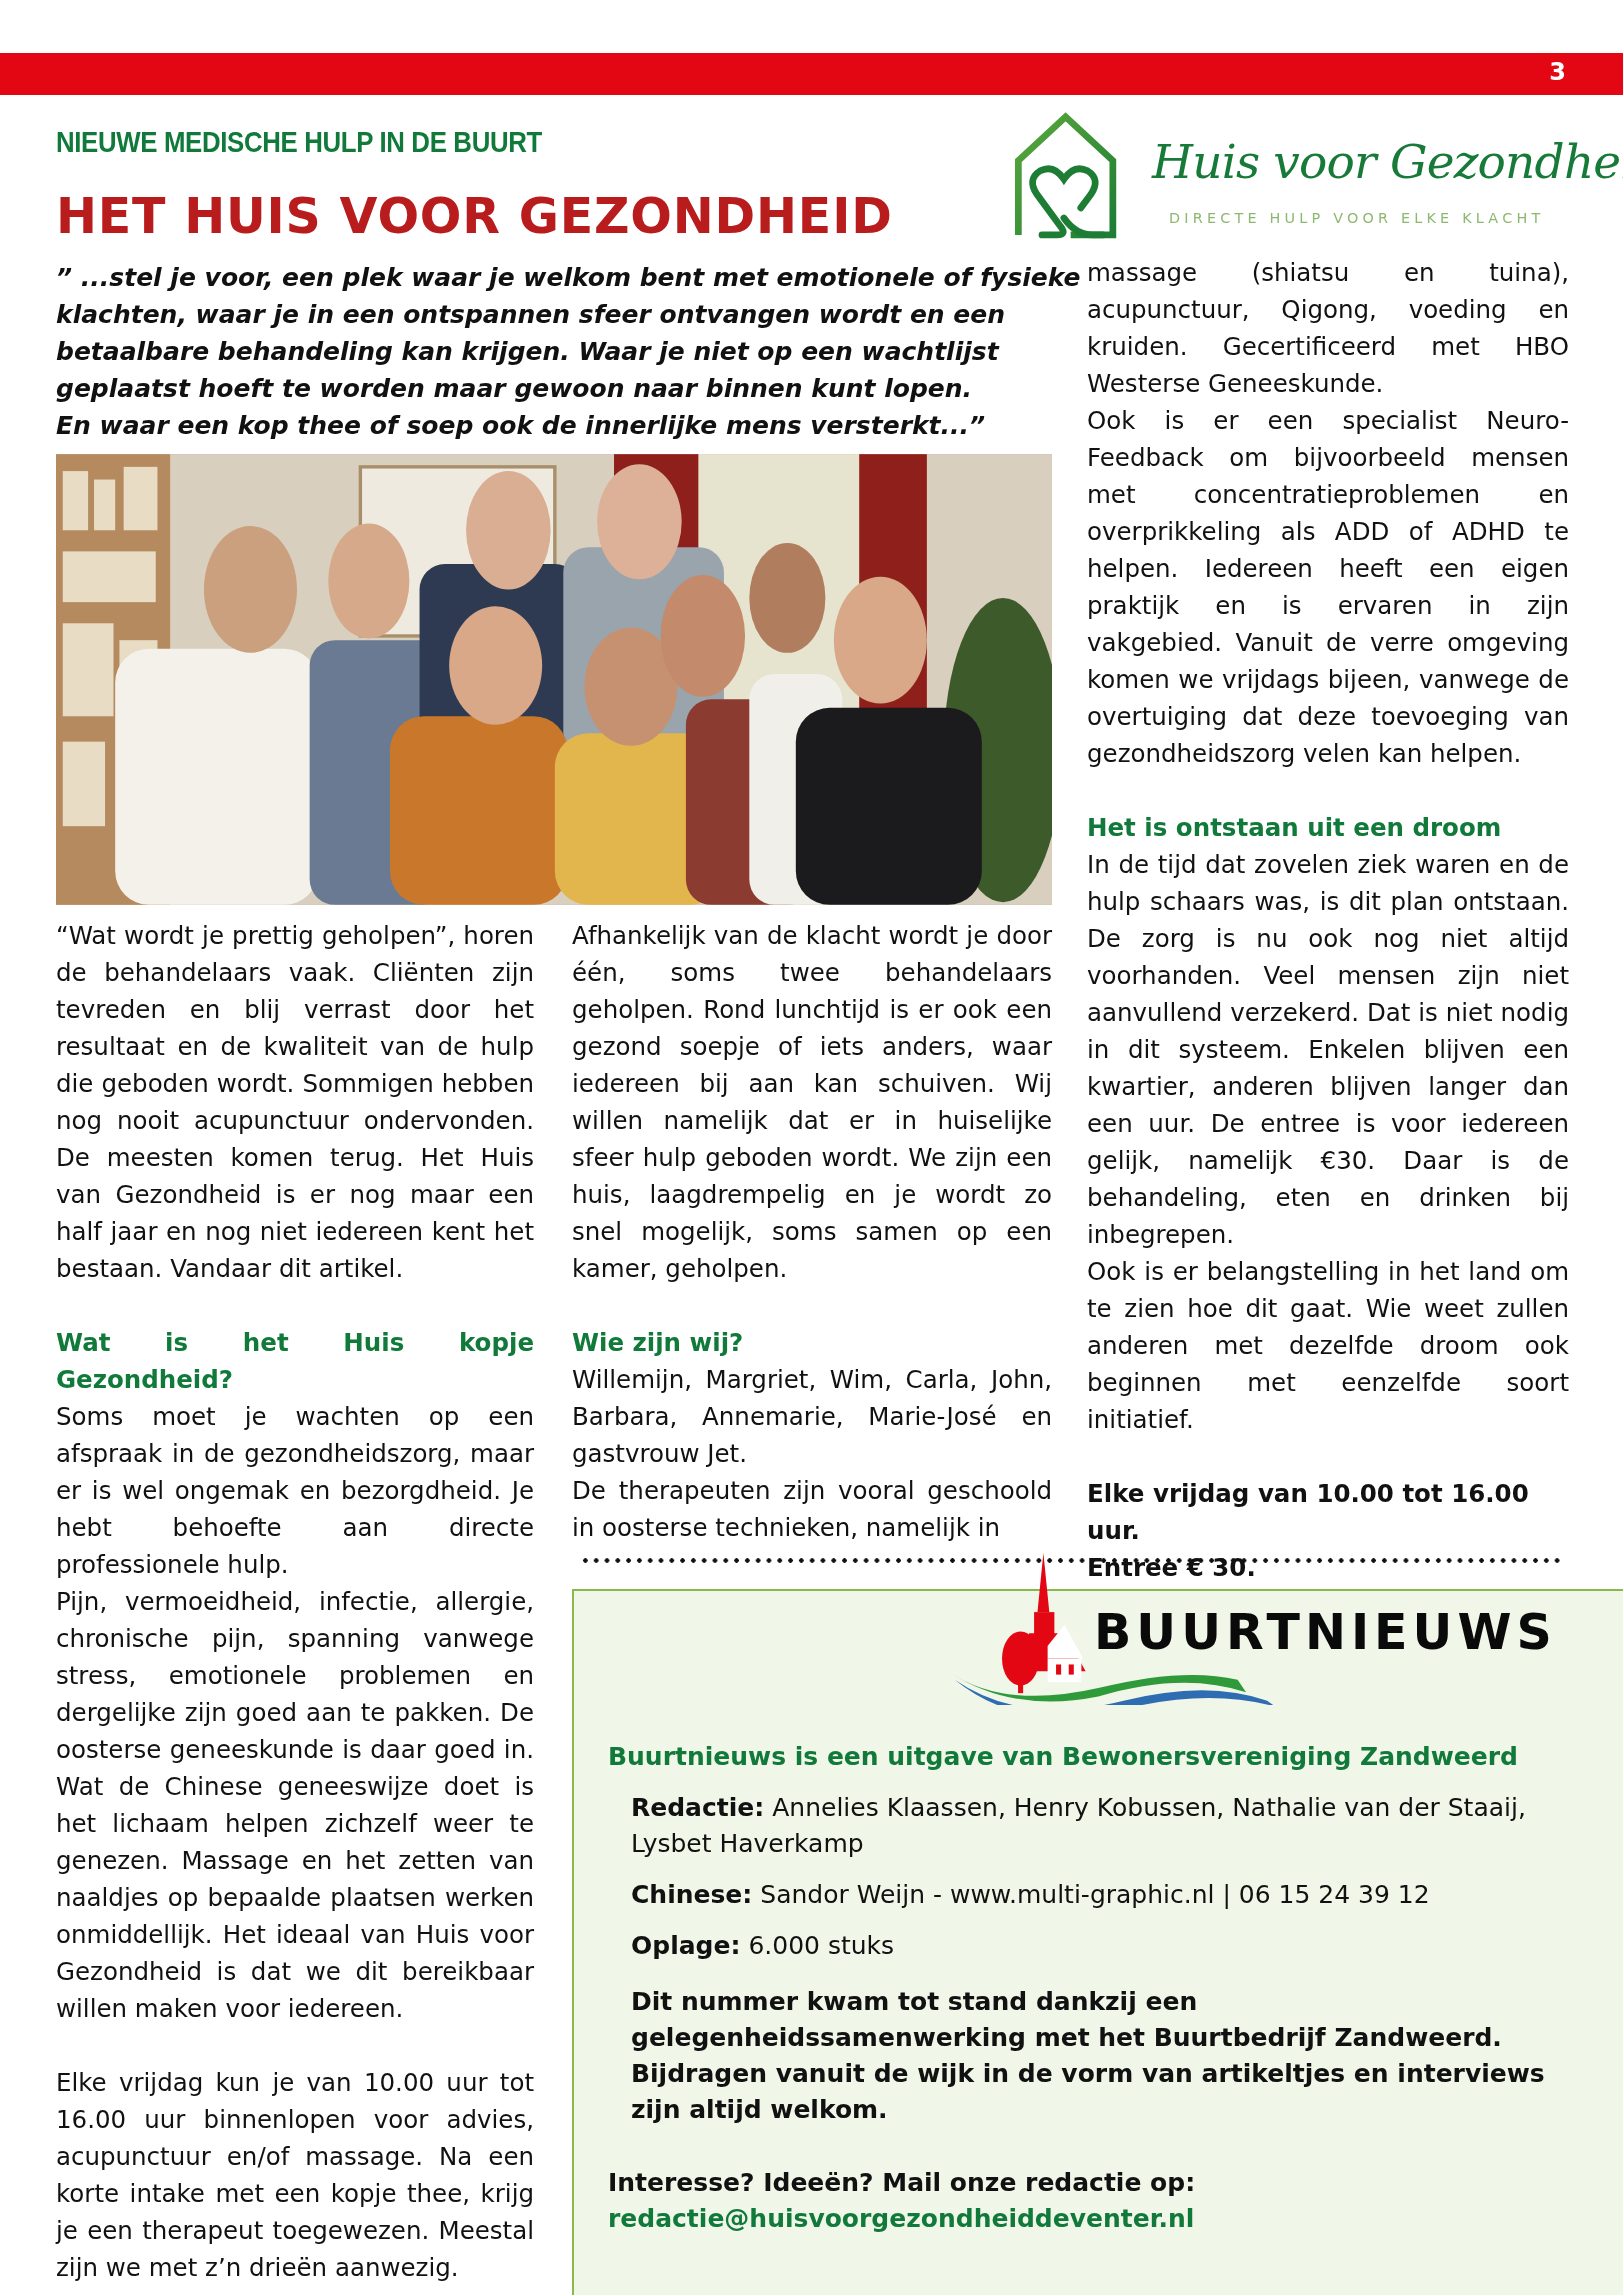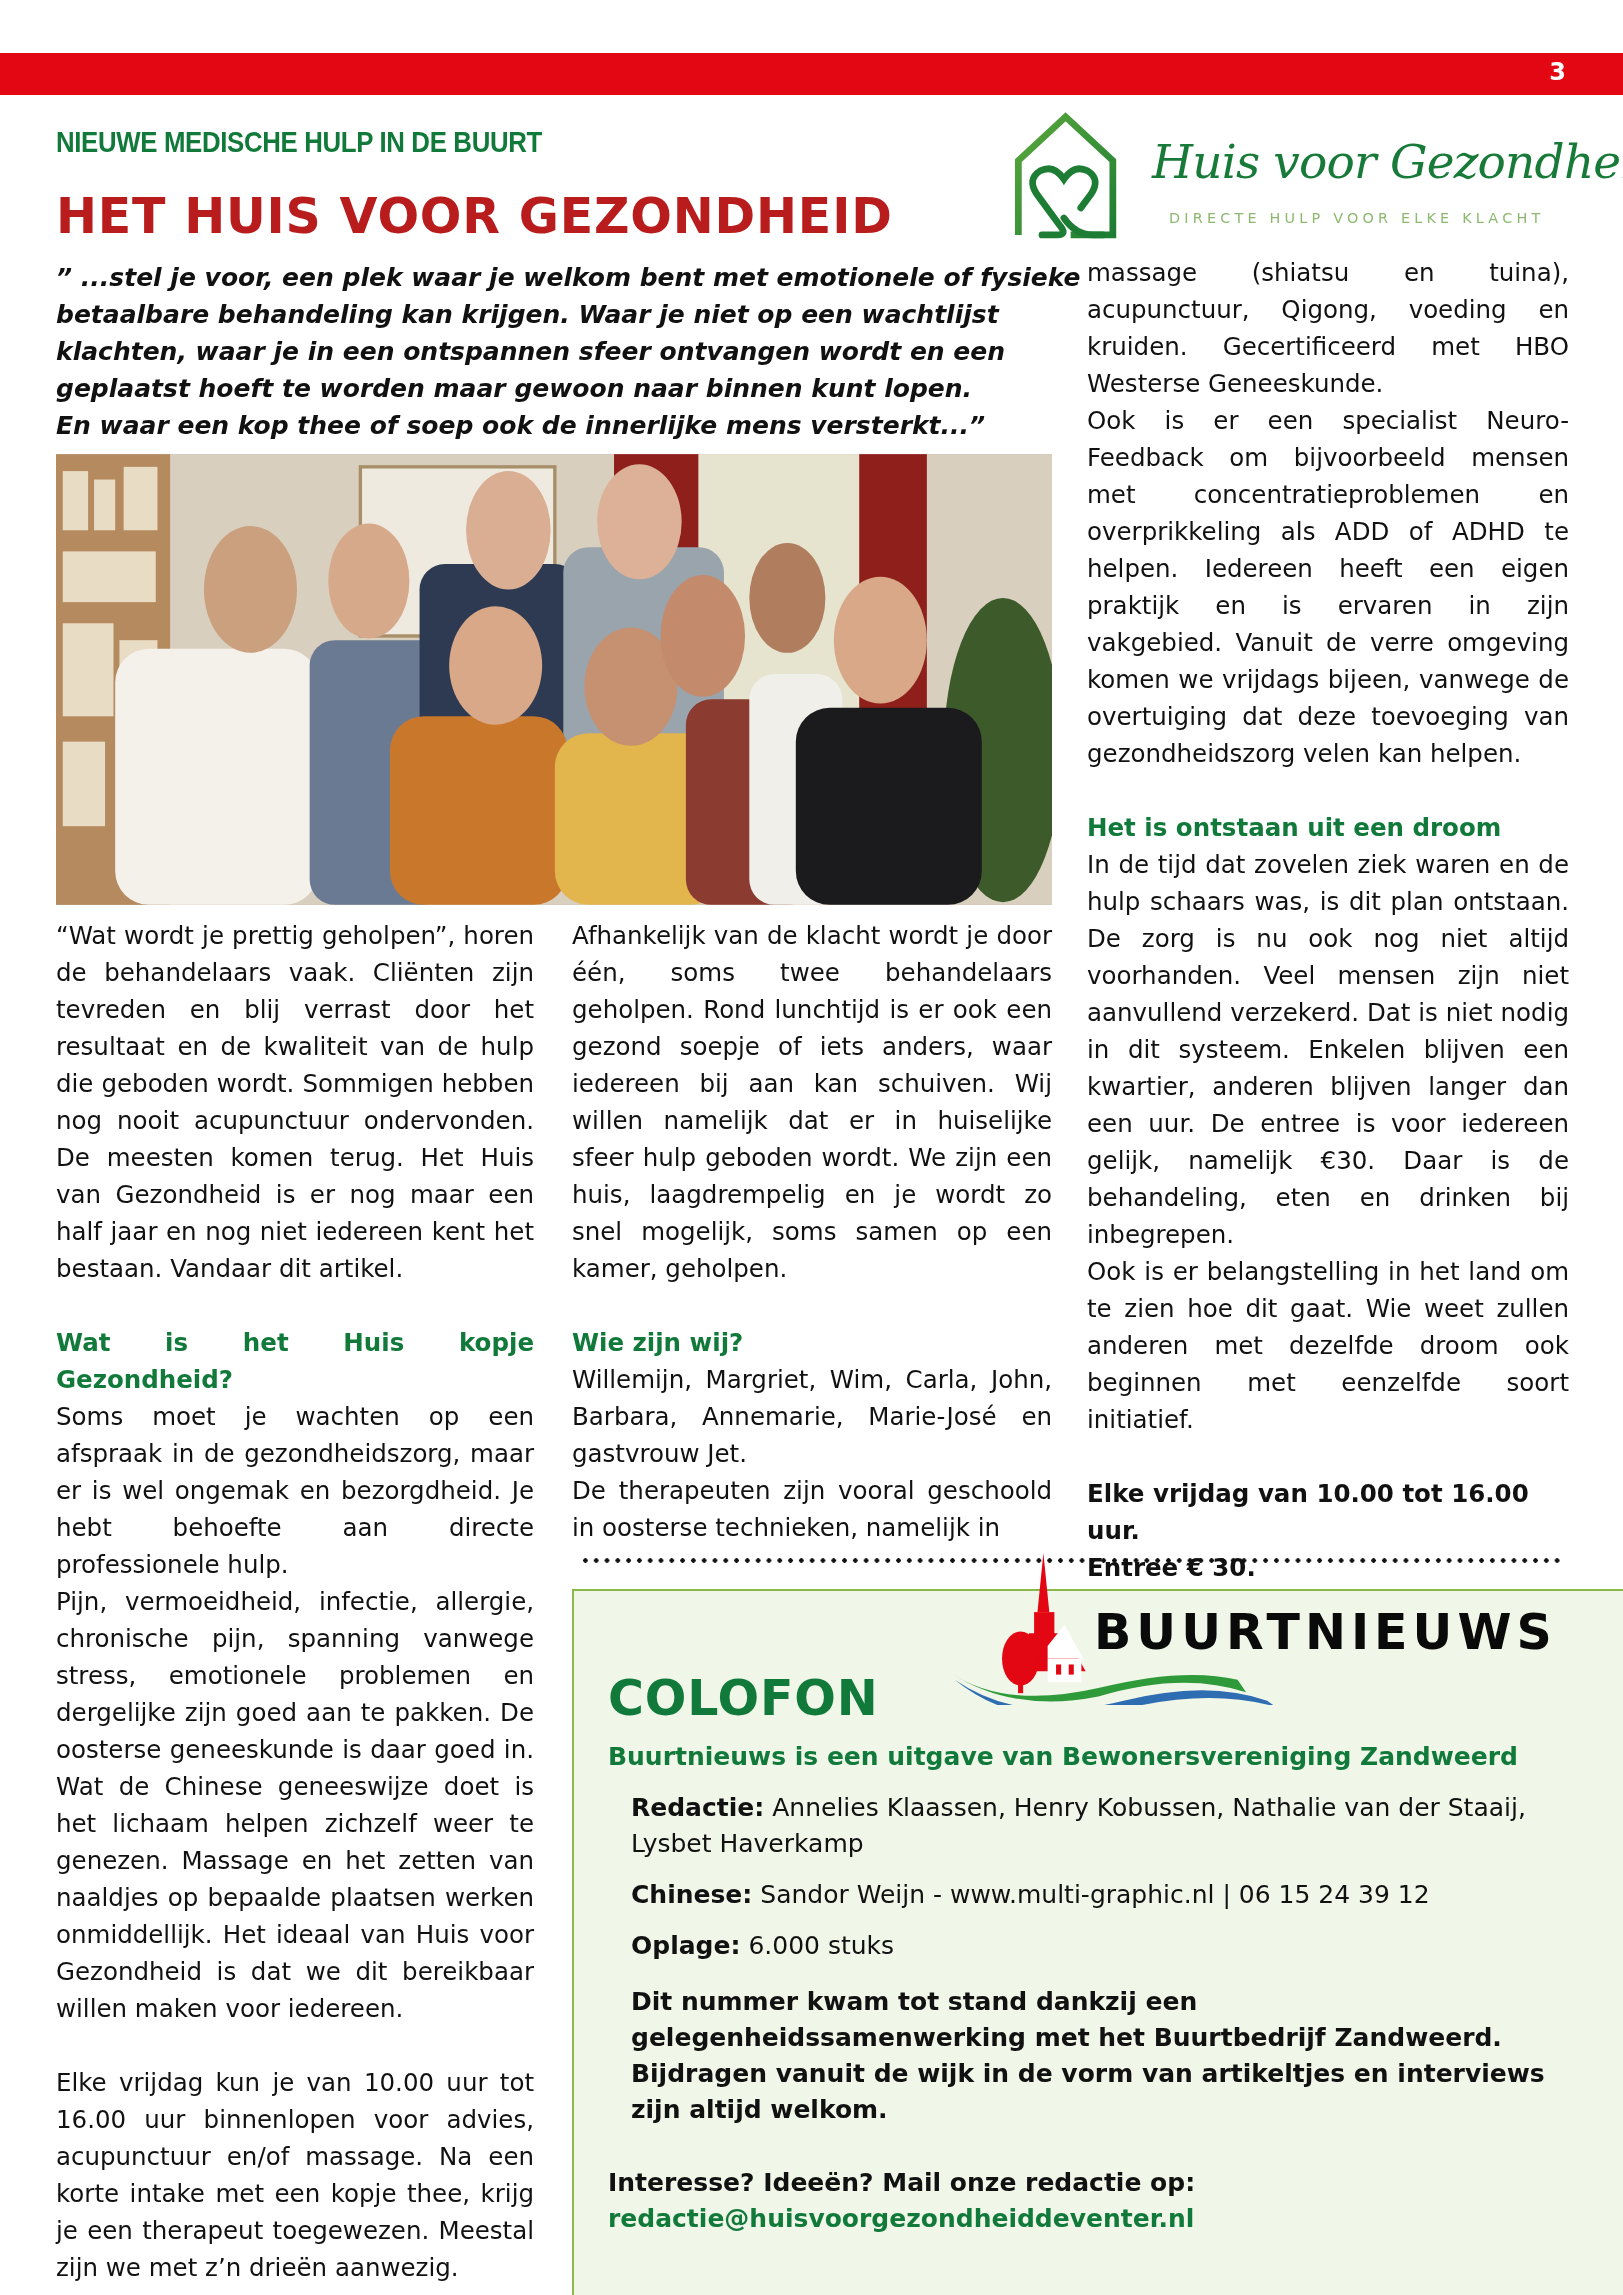--- a/index.html
+++ b/index.html
@@ -69,22 +69,22 @@
     <path d="M12 148 L12 60 L68 8 L124 60 L124 148 L74 148" fill="none" stroke="url(#lg1)" stroke-width="8" stroke-linejoin="miter"></path>
     <path d="M40 148 L58 148 Q70 148 62 138 L34 100 Q22 82 38 72 Q54 64 66 82 Q78 64 94 72 Q110 82 98 100 L86 116" fill="none" stroke="#1e7d34" stroke-width="8" stroke-linecap="round"></path>
     <path d="M66 128 Q80 148 100 148 L112 148" fill="none" stroke="#1e7d34" stroke-width="8" stroke-linecap="round"></path>
   </svg>
   <div class="logo-name">Huis voor Gezondheid</div>
   <div class="logo-tagline">DIRECTE HULP VOOR ELKE KLACHT</div>
 </div>
 
 <div class="intro">
   <p>” ...stel je voor, een plek waar je welkom bent met emotionele of fysieke</p>
+  <p>klachten, waar je in een ontspannen sfeer ontvangen wordt en een</p>
   <p>betaalbare behandeling kan krijgen. Waar je niet op een wachtlijst</p>
-  <p>klachten, waar je in een ontspannen sfeer ontvangen wordt en een</p>
   <p>geplaatst hoeft te worden maar gewoon naar binnen kunt lopen.</p>
   <p>En waar een kop thee of soep ook de innerlijke mens versterkt...”</p>
 </div>
 
 <div class="photo" title="Groepsfoto van de therapeuten van Huis voor Gezondheid">
   <svg width="996" height="451" viewBox="0 0 1178 533">
     <rect x="0" y="0" width="1178" height="533" fill="#d9cfbf"></rect>
 
     <rect x="0" y="0" width="135" height="533" fill="#b48a5e"></rect>
     <g fill="#e8dcc4">
@@ -170,21 +170,20 @@
     <polygon points="140,110 160,85 182,125 140,125" fill="#ffffff"></polygon>
     <rect x="140" y="125" width="40" height="28" fill="#ffffff"></rect>
     <rect x="150" y="132" width="6" height="12" fill="#e30613"></rect>
       <rect x="165" y="132" width="6" height="12" fill="#e30613"></rect>
     <ellipse cx="108" cy="125" rx="22" ry="32" fill="#e30613"></ellipse>
     <rect x="105" y="150" width="6" height="16" fill="#e30613"></rect>
     <path d="M25 142 Q90 185 200 160 Q300 135 365 150 L375 165 Q300 140 200 170 Q100 190 25 142 Z" fill="#2f9a3a"></path>
     <path d="M30 150 Q110 205 230 175 Q330 150 400 175 L410 182 Q330 160 230 185 Q110 215 30 150 Z" fill="#2f6db3"></path>
   </svg>
   <div class="bn-title">BUURTNIEUWS</div>
-  <div class="colofon-title">COLOFON</div>
 
   <div class="colofon-body">
     <p class="sub">Buurtnieuws is een uitgave van Bewonersvereniging Zandweerd</p>
     <p class="row"><b>Redactie:</b> <span>Annelies Klaassen, Henry Kobussen, Nathalie van der Staaij, Lysbet Haverkamp</span></p>
     <p class="row"><b>Chinese:</b> <span>Sandor Weijn - www.multi-graphic.nl | 06 15 24 39 12</span></p>
     <p class="row"><b>Oplage:</b> <span>6.000 stuks</span></p>
     <p class="row bold" style="margin-top:20px;">Dit nummer kwam tot stand dankzij een gelegenheidssamenwerking met het Buurtbedrijf Zandweerd. Bijdragen vanuit de wijk in de vorm van artikeltjes en interviews zijn altijd welkom.</p>
     <p class="bold" style="margin-top:37px;">Interesse? Ideeën? Mail onze redactie op:</p>
     <p class="email">redactie@huisvoorgezondheiddeventer.nl</p>
   </div>

